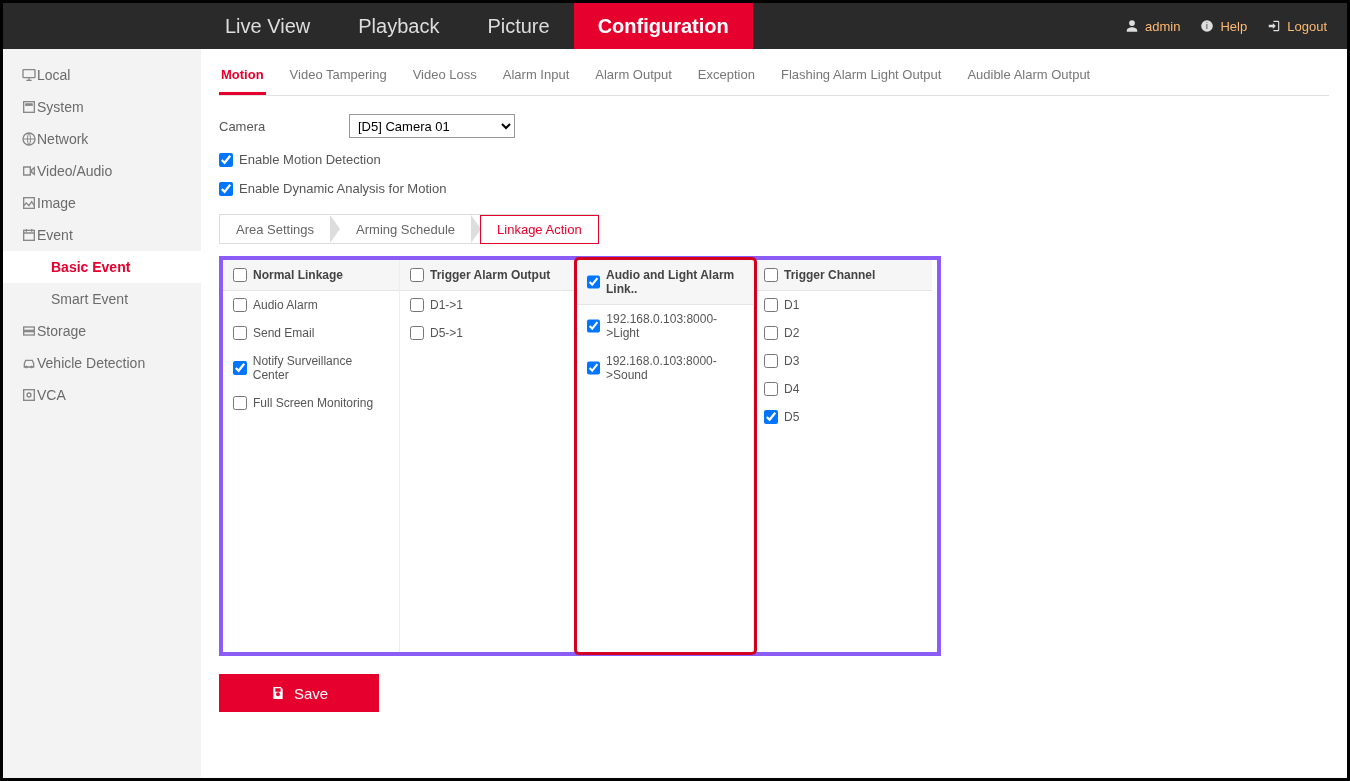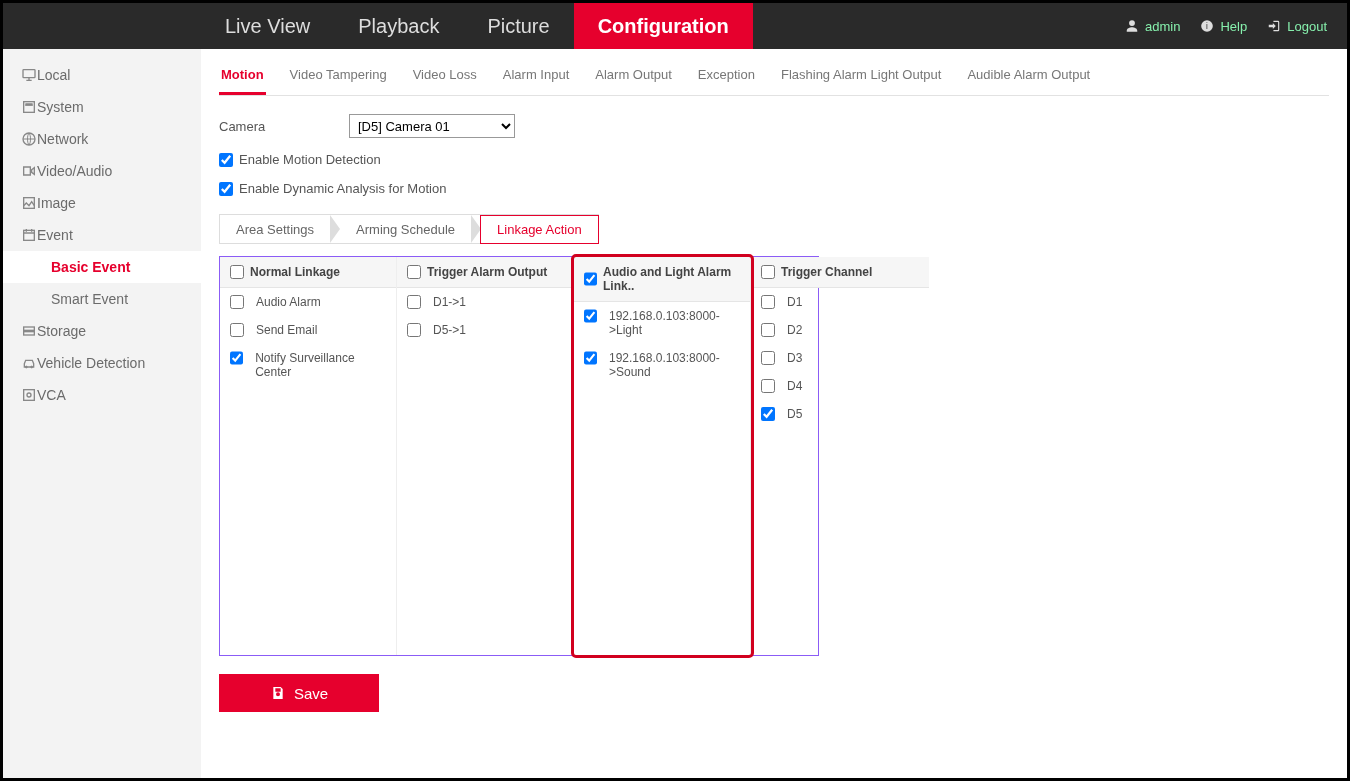--- a/index.html
+++ b/index.html
@@ -6,21 +6,21 @@
   html, body { height: 100%; font-family: Arial, Helvetica, sans-serif; font-size: 13px; color: #555; }
   body { background: #fff; border: 3px solid #000; }
 
   
   .topbar { height: 46px; background: #2a2a2a; display: flex; align-items: stretch; color: #cfcfcf; }
   .topbar .spacer { width: 198px; }
   .topbar .nav { display: flex; }
   .topbar .nav .item { padding: 0 24px; display: flex; align-items: center; cursor: pointer; color:#ddd; font-size:20px;}
   .topbar .nav .item.active { background: #e6002d; color: #fff; font-weight:600;}
   .topbar .right { margin-left: auto; display: flex; align-items: center; padding-right: 20px; gap: 20px; }
-  .topbar .right span { display:flex; align-items:center; gap:6px; cursor:pointer; color:#86efac; }
+  .topbar .right span { display:flex; align-items:center; gap:6px; cursor:pointer; color:#fdba74; }
   .topbar .right svg { width:14px; height:14px; fill:#ddd; }
 
   
   .main { display:flex; height: calc(100% - 46px); }
 
   .sidebar { width: 198px; background:#f3f3f3; padding-top:10px; }
   .side-item { display:flex; align-items:center; padding:8px 12px 8px 18px; color:#6b6b6b; cursor:pointer; font-size:14px; }
   .side-item svg { width:16px; height:16px; fill:#888; stroke:#888; }
   .side-sub { padding-left: 48px; font-size:14px; padding-top:8px; padding-bottom:8px; color:#6b6b6b; cursor:pointer; }
   .side-sub.active { color:#e6002d; font-weight:600; border-left:3px solid #e6002d; margin-left:-3px; background:#fff;}
@@ -35,25 +35,25 @@
   .form-row label { width:120px; color:#555; }
   select.cam { width:166px; height:24px; border:1px solid #999; background:#fff; padding:0 4px; font-size:13px;}
   .checkbox-line { display:flex; align-items:center; gap:6px; margin-top:14px; color:#555;}
   input[type=checkbox]{ width:14px; height:14px;}
 
   .stepper { display:flex; align-items:center; margin-top:18px; border:1px solid #ddd; width:fit-content; }
   .stepper .step{ padding:6px 16px; color:#666; cursor:pointer; font-size:13px; display:flex; align-items:center;}
   .stepper .sep{ width:0;height:0; border-top:14px solid transparent; border-bottom:14px solid transparent; border-left:10px solid #ddd; }
   .stepper .step.active{ color:#e6002d; border:1px solid #e6002d; margin:-1px; background:#fff;}
 
-  .linkage-table { margin-top:12px; border:1px solid #8b5cf6; display:flex; width:600px; height:400px;}
+  .linkage-table { margin-top:12px; border:4px solid #8b5cf6; display:flex; width:722px; height:400px;}
   .col { flex:0 0 177px; border-right:1px solid #eee;}
   .col:last-child{ border-right:none; flex:0 0 178px;}
   .col .hdr { background:#f6f6f6; padding:8px 10px; border-bottom:1px solid #e5e5e5; font-weight:bold; color:#444; font-size:12px; display:flex; align-items:center; gap:6px;}
-  .col .row { padding:7px 10px; display:flex; align-items:flex-start; gap:12px; font-size:12px; color:#555;}
+  .col .row { padding:7px 10px; display:flex; align-items:center; gap:6px; font-size:12px; color:#555;}
   .col.highlight { outline:3px solid #d1001f; border-radius:2px; z-index:3; position:relative;}
 
   .save-btn { margin-top:18px; width:160px; height:38px; background:#e6002d; color:#fff; border:none; display:flex; align-items:center; justify-content:center; gap:8px; cursor:pointer; font-size:15px;}
   .save-btn svg{ width:16px; height:16px; fill:#fff;}
 </style>
 </head>
 <body>
 
 <div class="topbar">
   <div class="spacer"></div>
@@ -202,20 +202,24 @@
             <span>Audio Alarm</span>
           </div>
         <div class="row">
             <input type="checkbox" style="">
             <span>Send Email</span>
           </div>
         <div class="row">
             <input type="checkbox" checked="" style="">
             <span>Notify Surveillance Center</span>
           </div>
+        <div class="row">
+            <input type="checkbox" style="">
+            <span>Full Screen Monitoring</span>
+          </div>
       </div>
 
       <div class="col">
         <div class="hdr">
           <input type="checkbox" style="">
           <span>Trigger Alarm Output</span>
         </div>
         <div class="row">
             <input type="checkbox" style="">
             <span>D1-&gt;1</span>

